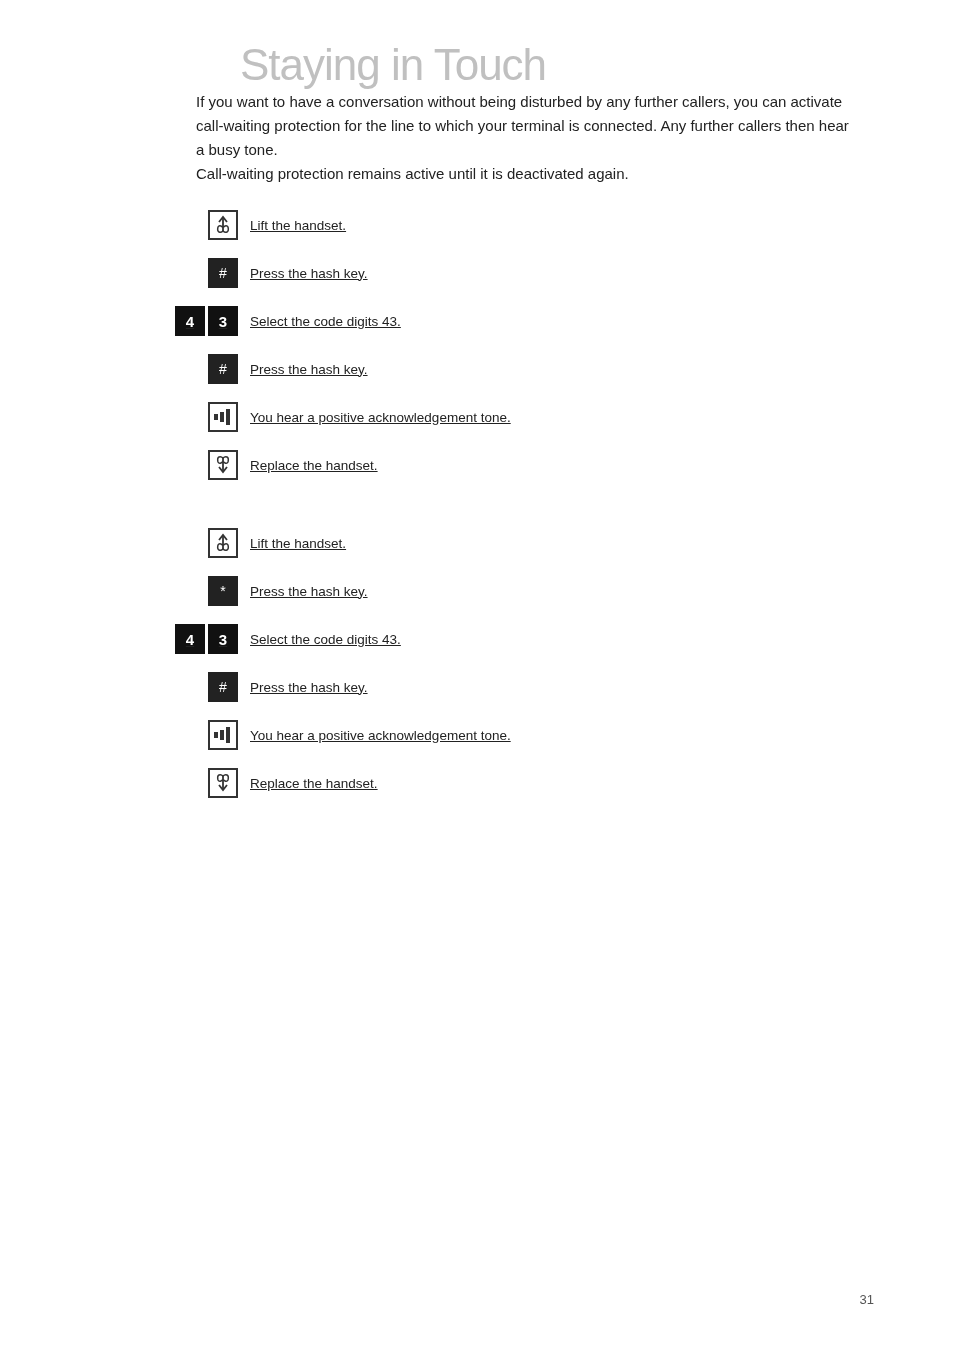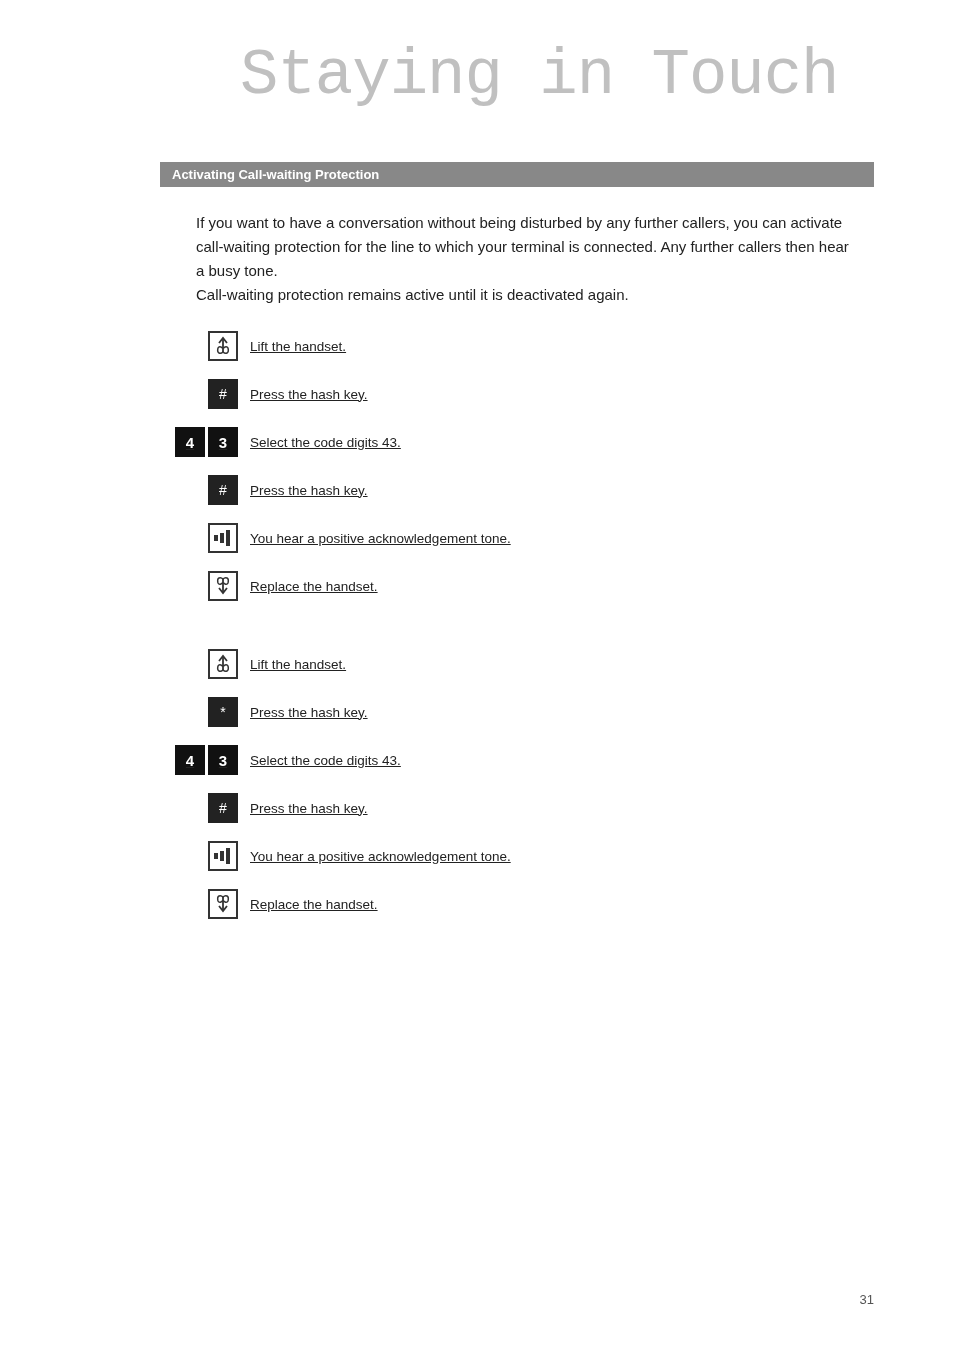--- a/index.html
+++ b/index.html
@@ -9,27 +9,25 @@
       width: 954px;
       min-height: 1355px;
       position: relative;
       color: #222;
     }
     .page {
       padding: 40px 80px 60px 80px;
       max-width: 954px;
     }
     .main-title {
-      font-size: 64px;
+      font-size: 44px;
       font-weight: 300;
       color: #c0c0c0;
       letter-spacing: -1px;
-      margin-bottom: 50px;
       padding-left: 160px;
-      font-family: Liberation Mono, monospace;
     }
     .section {
       margin-bottom: 40px;
     }
     .section-header {
       background: #888;
       color: #fff;
       font-size: 13px;
       font-weight: bold;
       padding: 5px 12px;
@@ -123,21 +121,20 @@
     }
   </style>
 </head>
 <body>
 
 <div class="page">
 
   <div class="main-title">Staying in Touch</div>
 
   <div class="section">
-    <div class="section-header">Activating Call-waiting Protection</div>
     <div class="description">
       If you want to have a conversation without being disturbed by any further callers, you can activate call-waiting protection for the line to which your terminal is connected. Any further callers then hear a busy tone.<br>
       Call-waiting protection remains active until it is deactivated again.
     </div>
     <div class="steps">
 
       <div class="step">
         <div class="step-icons">
           <div class="icon-handset-up">
             <svg width="18" height="22" viewBox="0 0 18 22">

